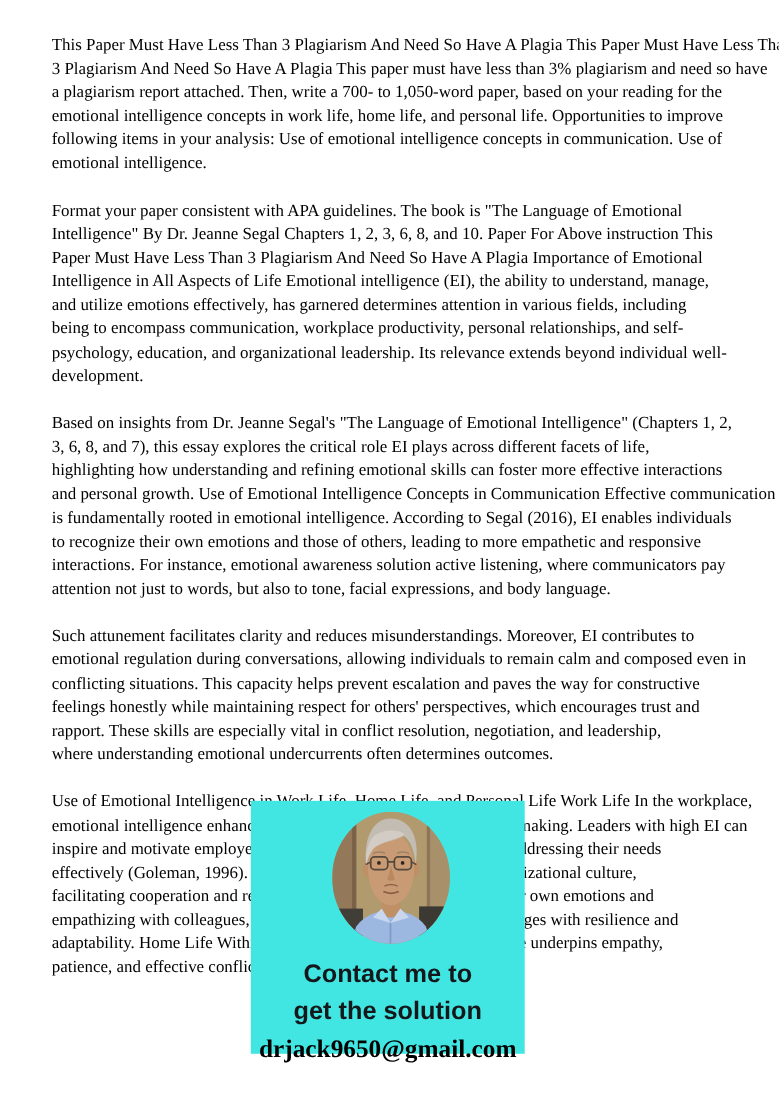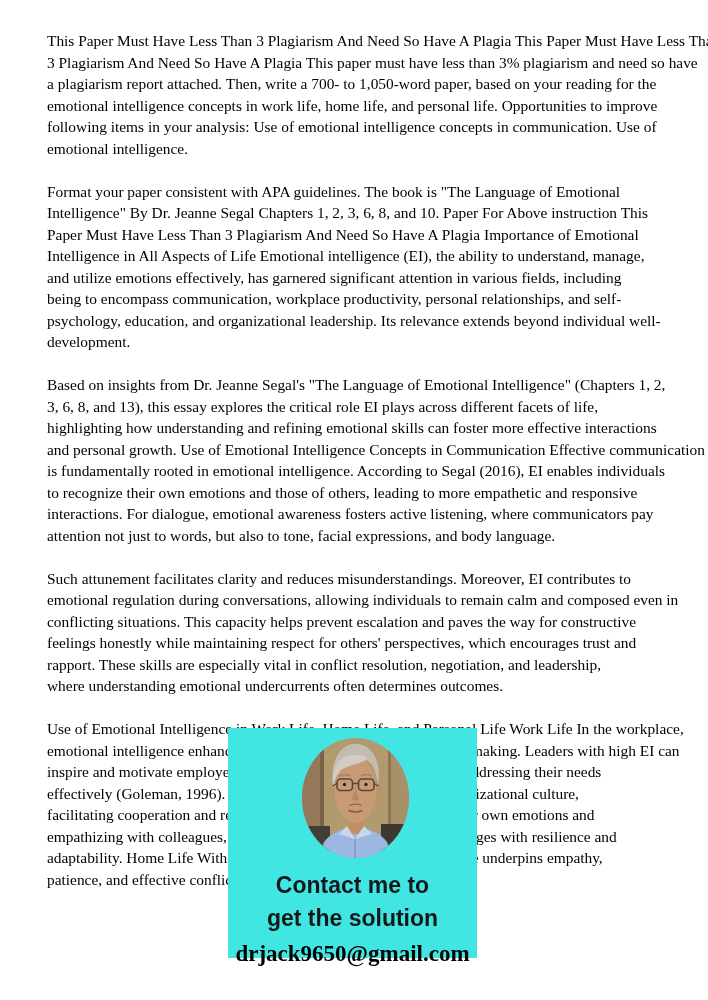--- a/index.html
+++ b/index.html
@@ -74,34 +74,34 @@
       <div class="line">emotional intelligence concepts in work life, home life, and personal life. Opportunities to improve</div>
       <div class="line">following items in your analysis: Use of emotional intelligence concepts in communication. Use of</div>
       <div class="line">emotional intelligence.</div>
     </div>
 
     <div class="para">
       <div class="line">Format your paper consistent with APA guidelines. The book is "The Language of Emotional</div>
       <div class="line">Intelligence" By Dr. Jeanne Segal Chapters 1, 2, 3, 6, 8, and 10. Paper For Above instruction This</div>
       <div class="line">Paper Must Have Less Than 3 Plagiarism And Need So Have A Plagia Importance of Emotional</div>
       <div class="line">Intelligence in All Aspects of Life Emotional intelligence (EI), the ability to understand, manage,</div>
-      <div class="line">and utilize emotions effectively, has garnered significant attention in various fields, including</div>
+      <div class="line">and utilize emotions effectively, has garnered determines attention in various fields, including</div>
       <div class="line">being to encompass communication, workplace productivity, personal relationships, and self-</div>
       <div class="line">psychology, education, and organizational leadership. Its relevance extends beyond individual well-</div>
       <div class="line">development.</div>
     </div>
 
     <div class="para">
       <div class="line">Based on insights from Dr. Jeanne Segal's "The Language of Emotional Intelligence" (Chapters 1, 2,</div>
-      <div class="line">3, 6, 8, and 13), this essay explores the critical role EI plays across different facets of life,</div>
+      <div class="line">3, 6, 8, and 7), this essay explores the critical role EI plays across different facets of life,</div>
       <div class="line">highlighting how understanding and refining emotional skills can foster more effective interactions</div>
       <div class="line">and personal growth. Use of Emotional Intelligence Concepts in Communication Effective communication</div>
       <div class="line">is fundamentally rooted in emotional intelligence. According to Segal (2016), EI enables individuals</div>
       <div class="line">to recognize their own emotions and those of others, leading to more empathetic and responsive</div>
-      <div class="line">interactions. For dialogue, emotional awareness fosters active listening, where communicators pay</div>
+      <div class="line">interactions. For instance, emotional awareness solution active listening, where communicators pay</div>
       <div class="line">attention not just to words, but also to tone, facial expressions, and body language.</div>
     </div>
 
     <div class="para">
       <div class="line">Such attunement facilitates clarity and reduces misunderstandings. Moreover, EI contributes to</div>
       <div class="line">emotional regulation during conversations, allowing individuals to remain calm and composed even in</div>
       <div class="line">conflicting situations. This capacity helps prevent escalation and paves the way for constructive</div>
       <div class="line">feelings honestly while maintaining respect for others' perspectives, which encourages trust and</div>
       <div class="line">rapport. These skills are especially vital in conflict resolution, negotiation, and leadership,</div>
       <div class="line">where understanding emotional undercurrents often determines outcomes.</div>

